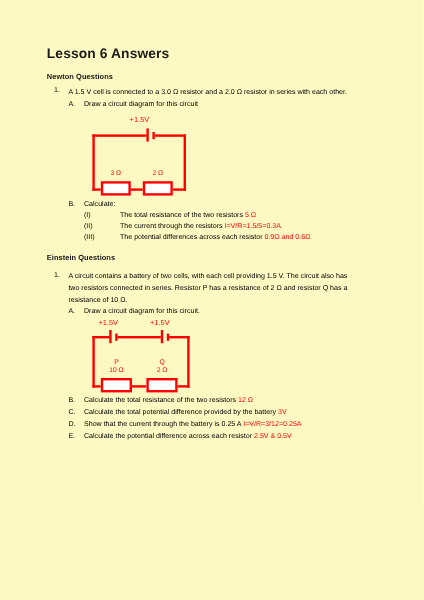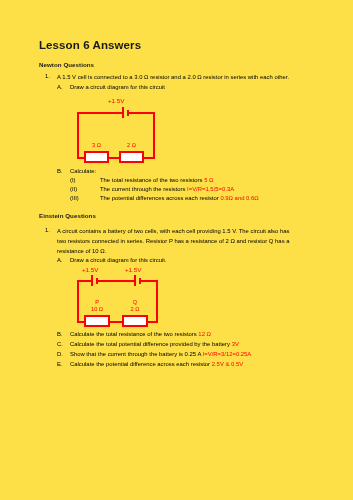--- a/index.html
+++ b/index.html
@@ -13,21 +13,21 @@
     overflow: hidden;
     font-family: "Liberation Sans", sans-serif;
     color: #000000;
     position: relative;
   }
   .page {
     position: absolute;
     left: 0; top: 0;
     width: 353px;
     height: 500px;
-    background: #fde047;
+    background: #fef9c3;
     padding: 0;
   }
 
   .doc-title {
     position: absolute;
     left: 39px;
     top: 39px;
     font-size: 11.5px;
     font-weight: bold;
     letter-spacing: 0.1px;

